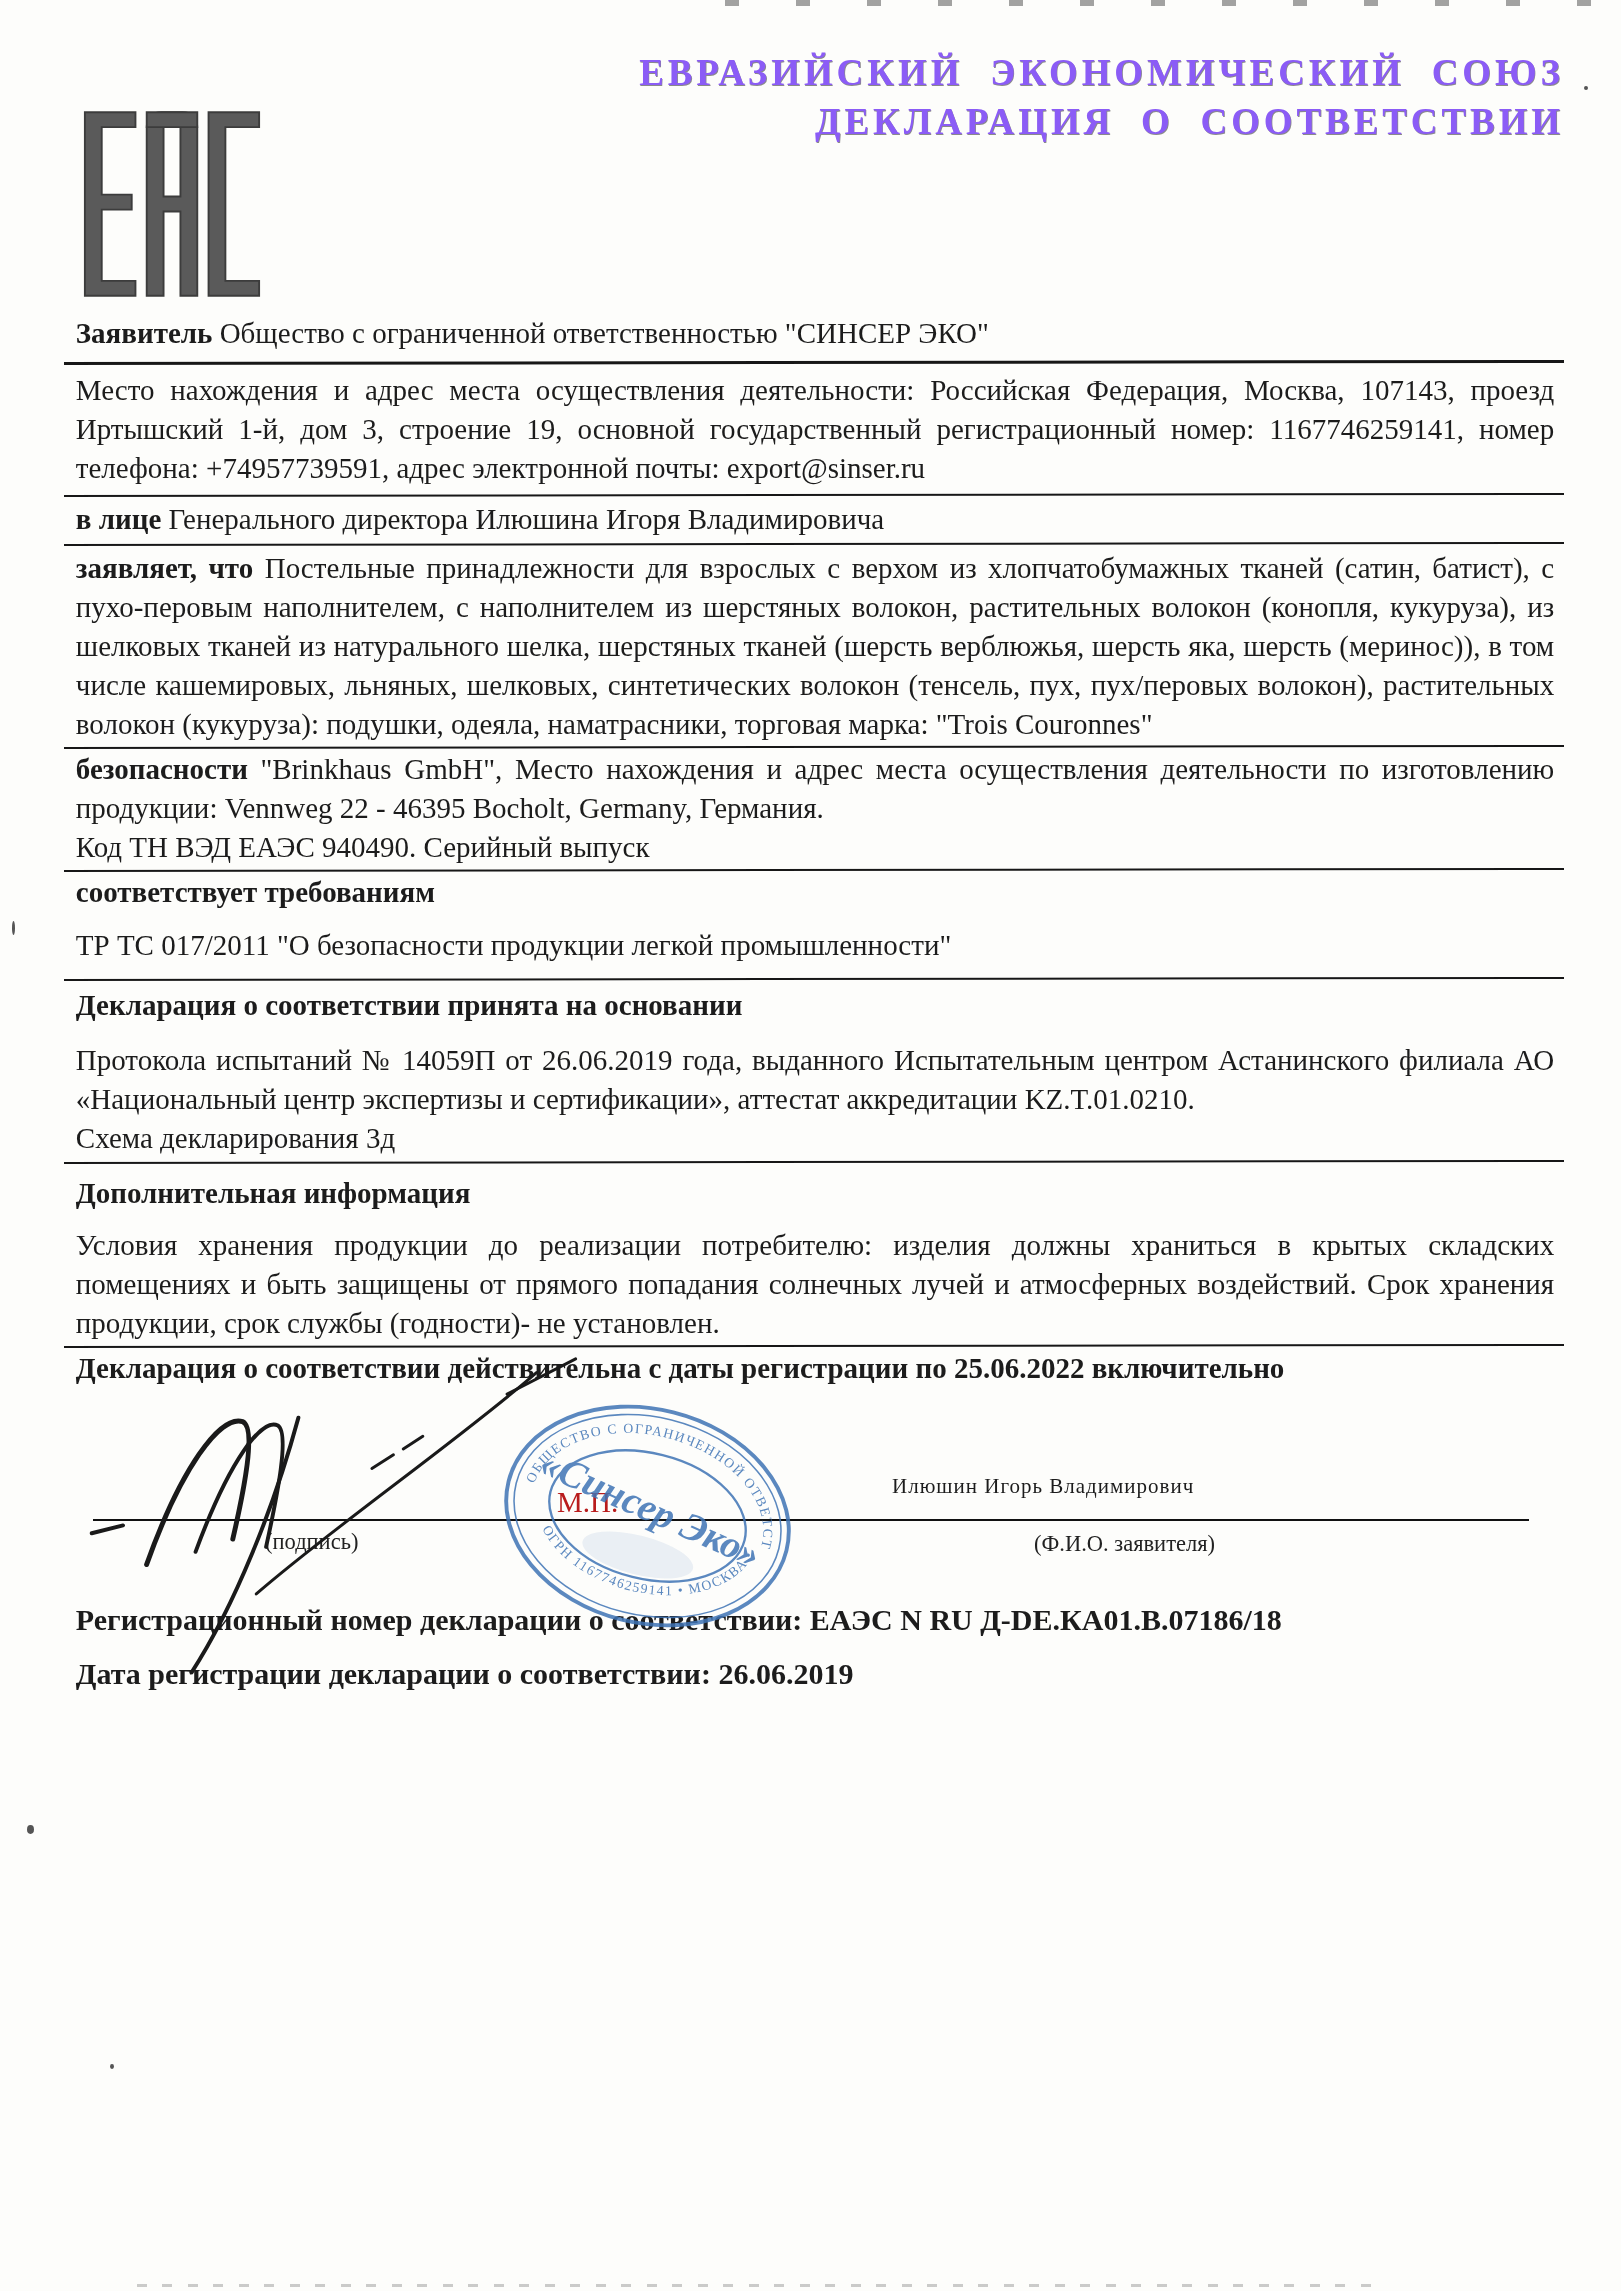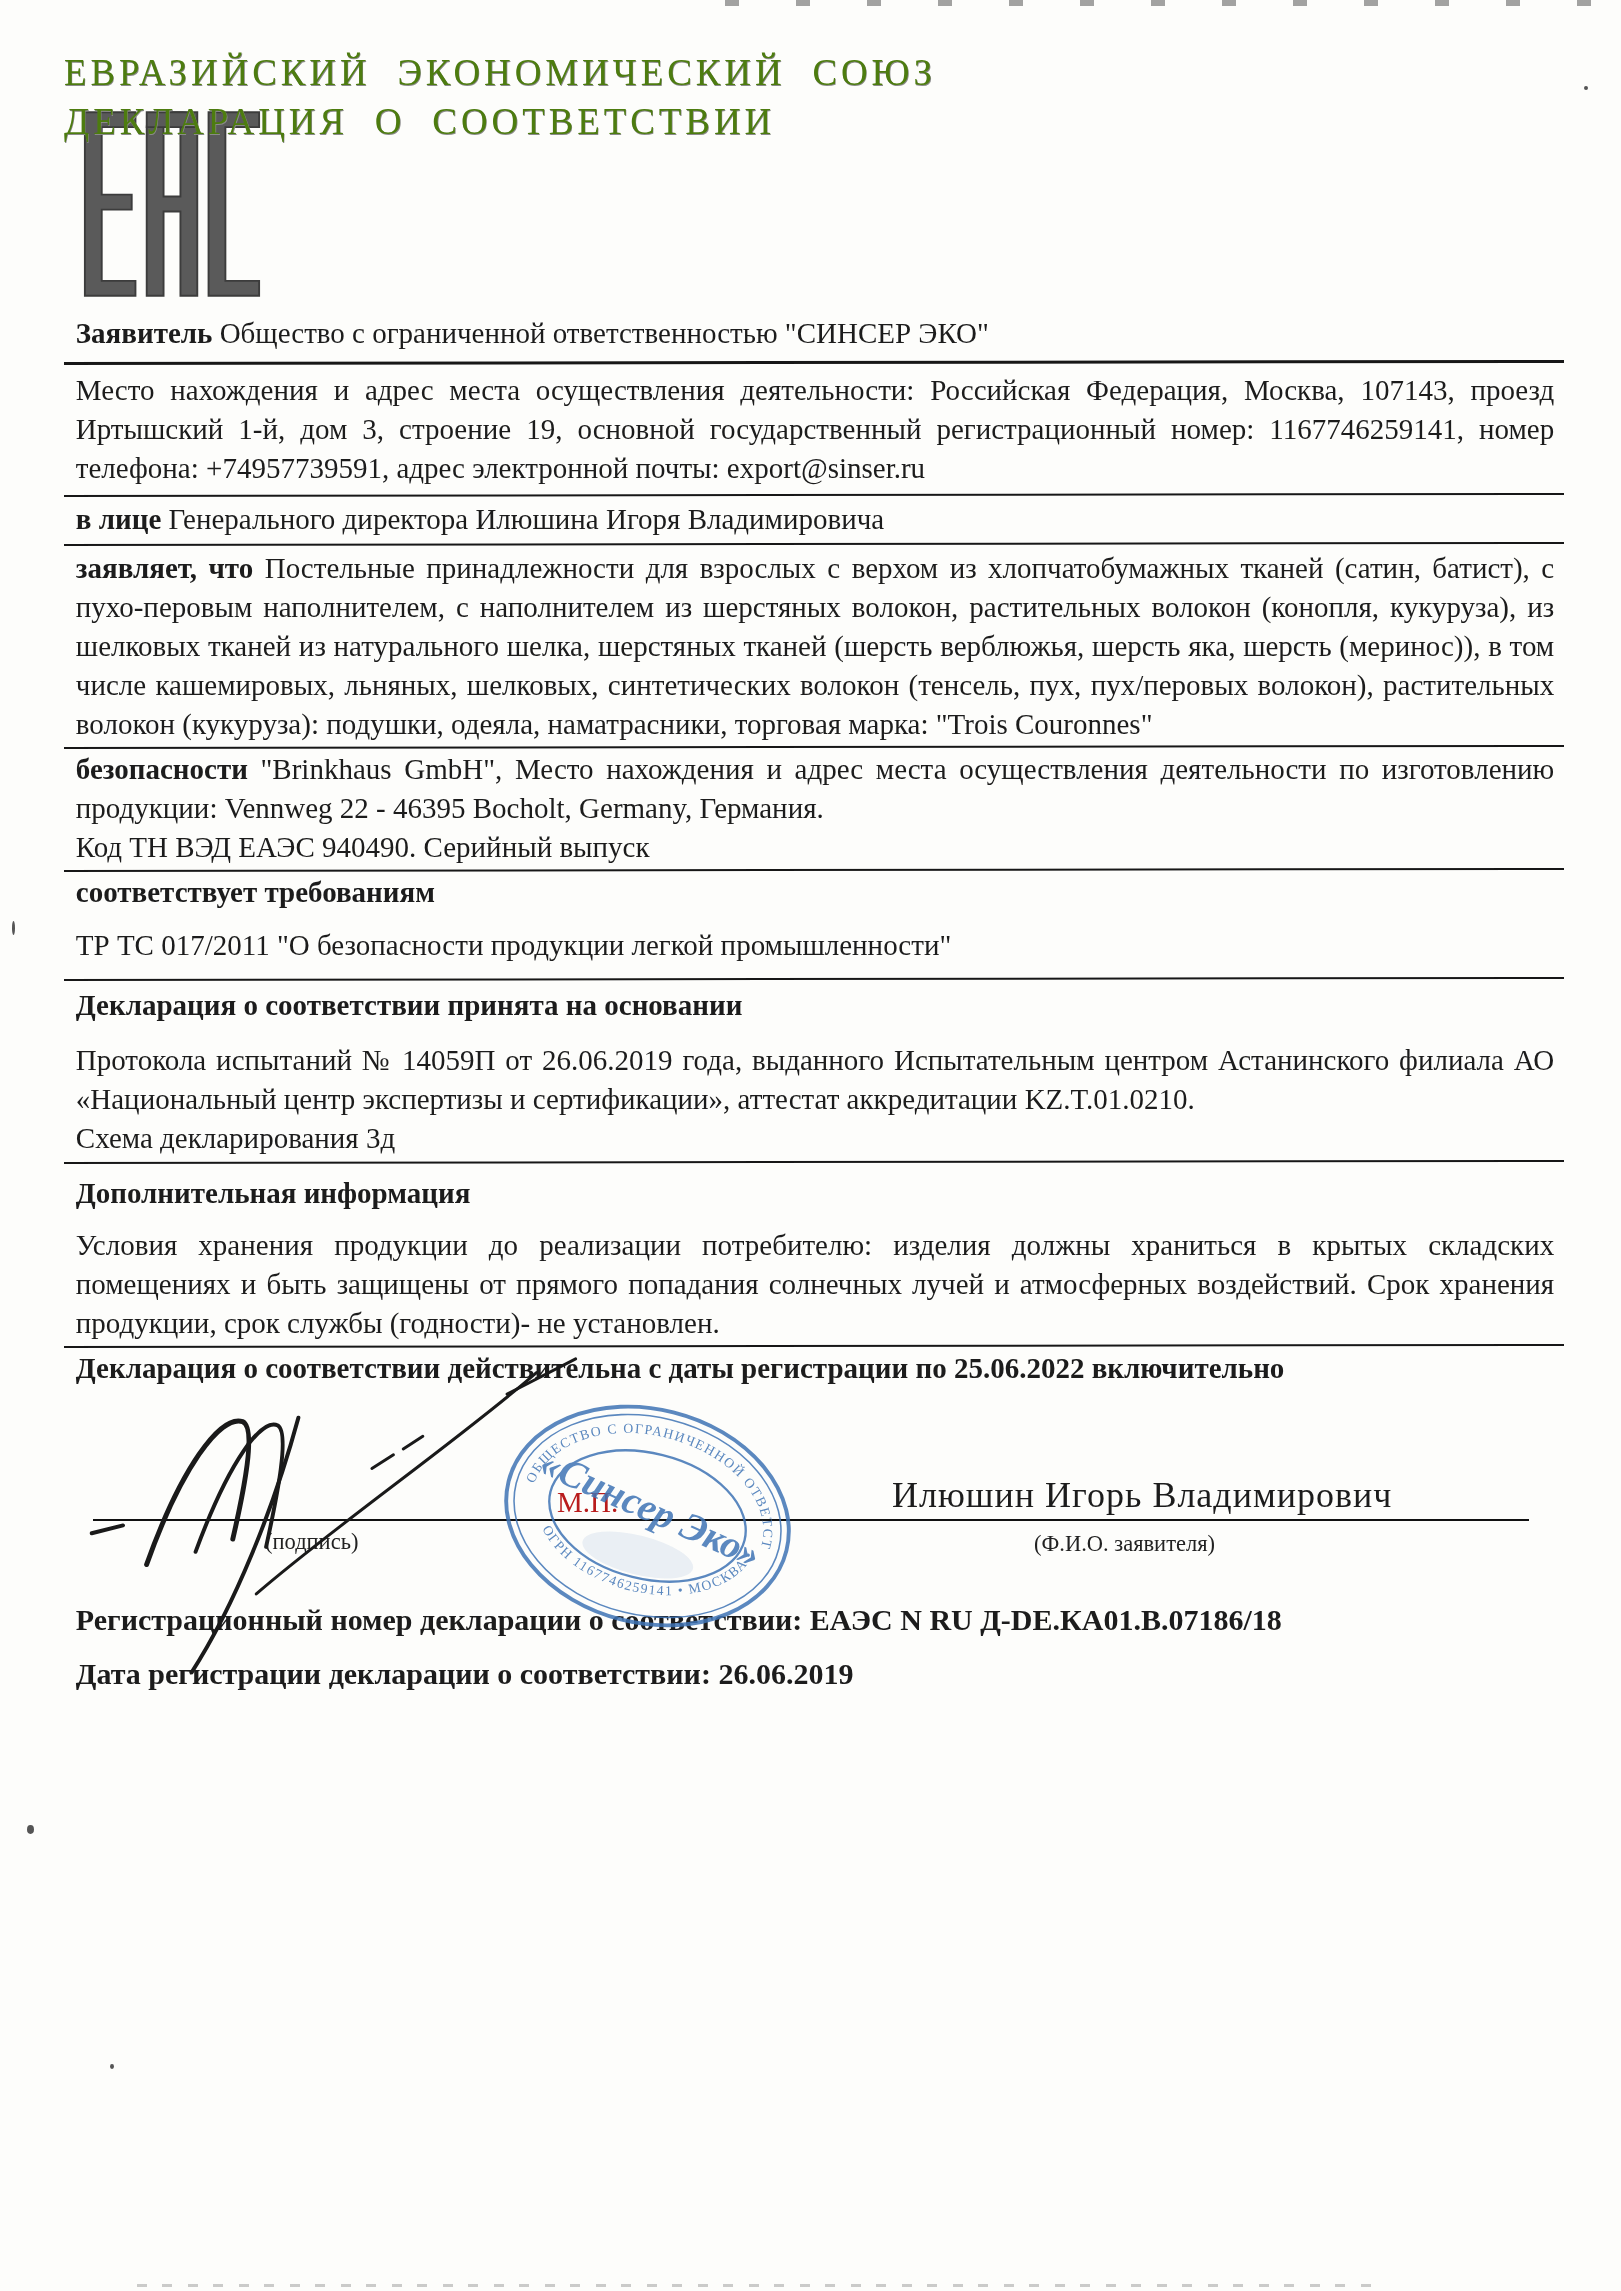--- a/index.html
+++ b/index.html
@@ -1,32 +1,32 @@
 <!DOCTYPE html>
 <html><head>
 <meta charset="utf-8">
 <style>
   html,body{margin:0;padding:0;background:#ffffff;}
   .page{position:relative;width:1621px;height:2292px;background:#fdfdfb;
         font-family:"Liberation Serif",serif;color:#1c1c1c;overflow:hidden;}
   .content{position:absolute;left:64px;top:51px;width:1500px;}
-  .title1,.title2{text-align:left;font-weight:400;font-size:37px;line-height:43px;
-        letter-spacing:3.9px;word-spacing:13.7px;color:#4d7c0f;text-shadow:0.6px 0.6px 0 #8a8a8a;}
+  .title1,.title2{text-align:right;font-weight:700;font-size:37px;line-height:43px;
+        letter-spacing:3.9px;word-spacing:13.7px;color:#8b5cf6;text-shadow:0.6px 0.6px 0 #8a8a8a;}
   .title2{margin-top:5.9px;}
   .line{font-size:29px;line-height:39px;padding:0 9.8px 0 11.8px;}
   .para{font-size:29px;line-height:39px;text-align:justify;padding:0 9.8px 0 11.8px;}
   .lbl{font-weight:700;}
   .boldline{font-weight:700;}
   .rule{height:0;border-top:2.9px solid #171717;transform:rotate(-0.08deg);}
   .rule.thin{border-top-width:2px;}
   .caption{font-size:22.5px;color:#222;}
   .sigblock{position:relative;height:211px;}
   .sigline{position:absolute;left:29px;top:131px;width:1436px;border-top:2.9px solid #111;}
   .sig-caption{position:absolute;left:201px;top:141px;}
-  .fio-name{position:absolute;left:828px;top:86px;font-size:36px;letter-spacing:1px;}
+  .fio-name{position:absolute;left:828px;top:86px;font-size:21px;letter-spacing:1px;}
   .fio-caption{position:absolute;left:970px;top:143px;}
   .regline{font-size:30px;line-height:41px;font-weight:700;padding:0 9.8px 0 11.8px;}
   .mp{position:absolute;left:557px;top:1486px;font-size:29px;color:#b91c1c;z-index:2;}
   .stamp{position:absolute;left:469px;top:1364px;width:357px;height:304px;opacity:.85;z-index:3;}
   .signature-svg{position:absolute;left:78px;top:1351px;width:529px;height:338px;z-index:4;}
   .eac{position:absolute;left:83px;top:110px;width:178px;height:188px;}
   .edge-top{position:absolute;left:725px;top:0;width:896px;height:5.9px;opacity:.45;
         background:repeating-linear-gradient(90deg,#333 0 13.7px,transparent 13.7px 71px);}
   .edge-bottom{position:absolute;left:137px;top:2284px;width:1245px;height:2.9px;opacity:.3;
         background:repeating-linear-gradient(90deg,#555 0 9.8px,transparent 9.8px 25.5px);}

